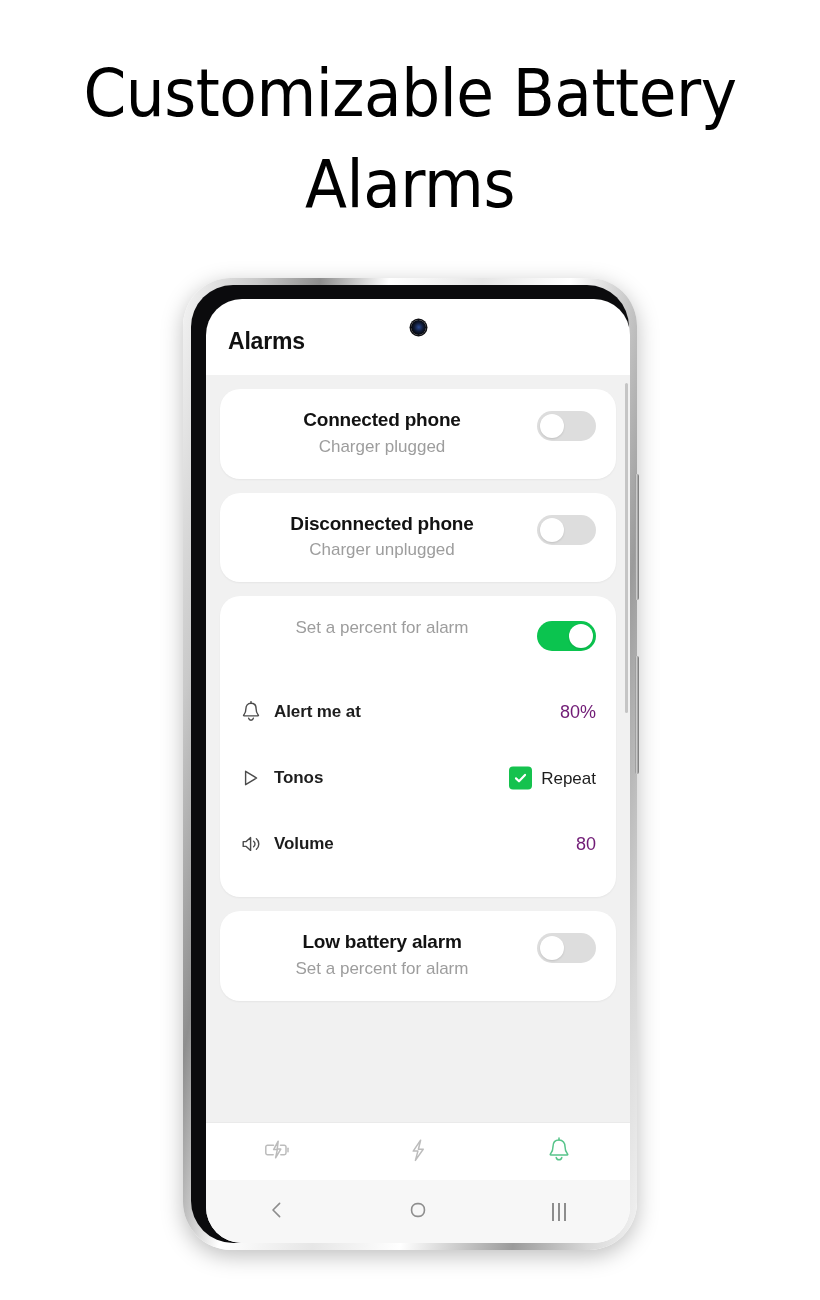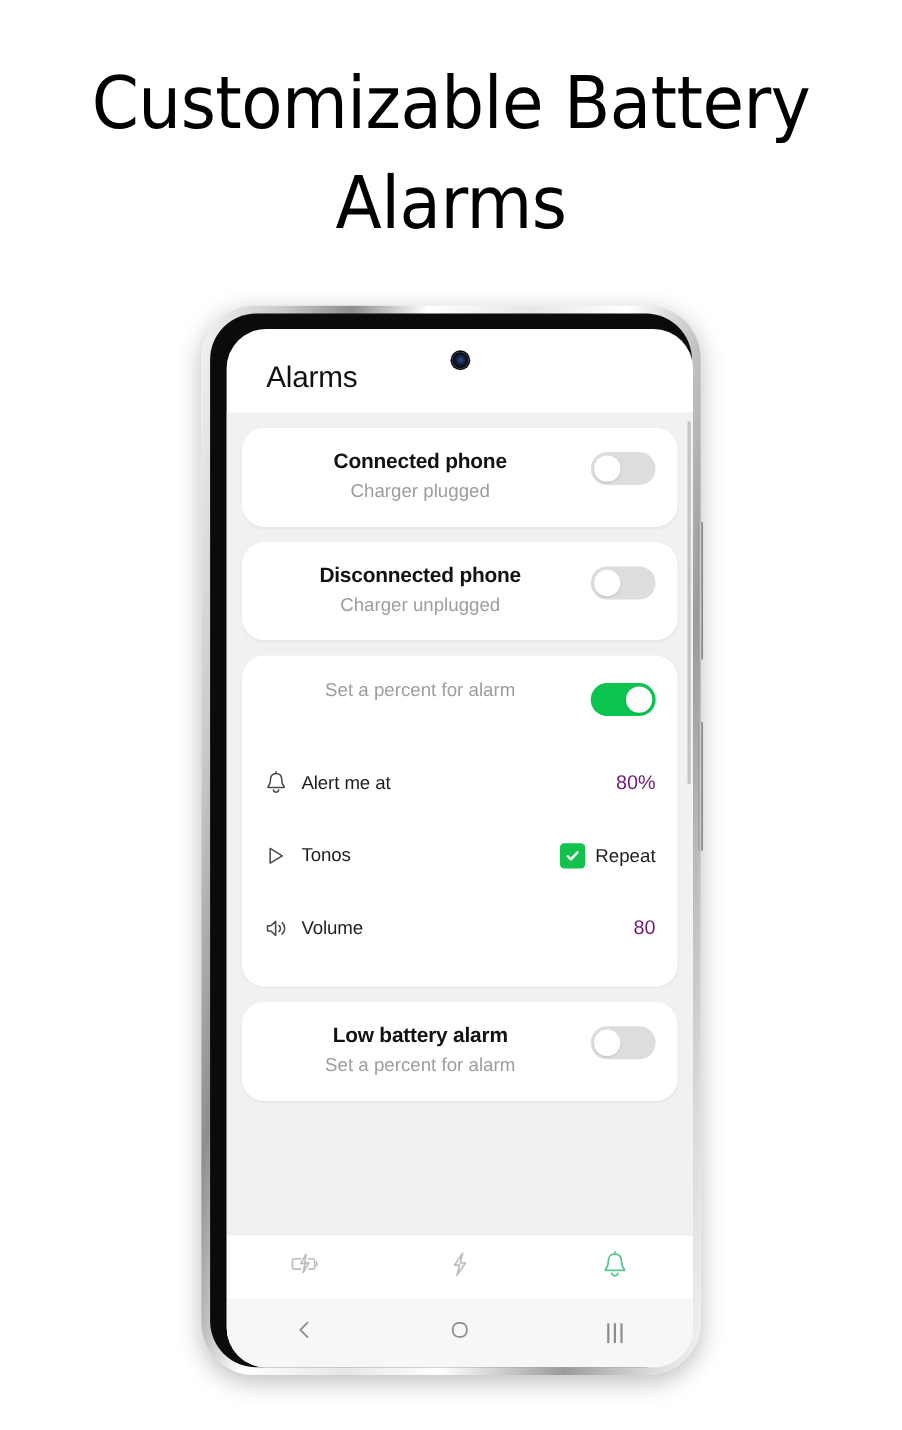--- a/index.html
+++ b/index.html
@@ -91,24 +91,24 @@
     height: 15px;
     margin-left: -7.5px;
     border-radius: 50%;
     background: radial-gradient(circle at 52% 48%, #2c4a92 0%, #101a34 40%, #000000 75%);
     box-shadow: 0 0 0 1.5px #101014;
     z-index: 6;
   }
 
   .screen-title {
     position: absolute;
-    left: 36px;
+    left: 22px;
     top: 29px;
-    font-size: 27px;
-    font-weight: 400;
+    font-size: 23px;
+    font-weight: 700;
     color: #111111;
     letter-spacing: -0.2px;
   }
 
   
   .content {
     position: absolute;
     left: 0;
     top: 76px;
     width: 424px;
@@ -196,21 +196,21 @@
     height: 26px;
     flex: 0 0 34px;
     display: flex;
     align-items: center;
     justify-content: flex-start;
   }
 
   .opt-label {
     font-size: 17px;
     color: #1d1d1d;
-    font-weight: 400;
+    font-weight: 700;
     letter-spacing: -0.1px;
   }
 
   .opt-value {
     position: absolute;
     right: 0;
     top: 50%;
     transform: translateY(-50%);
     font-size: 18px;
     color: #701a75;

